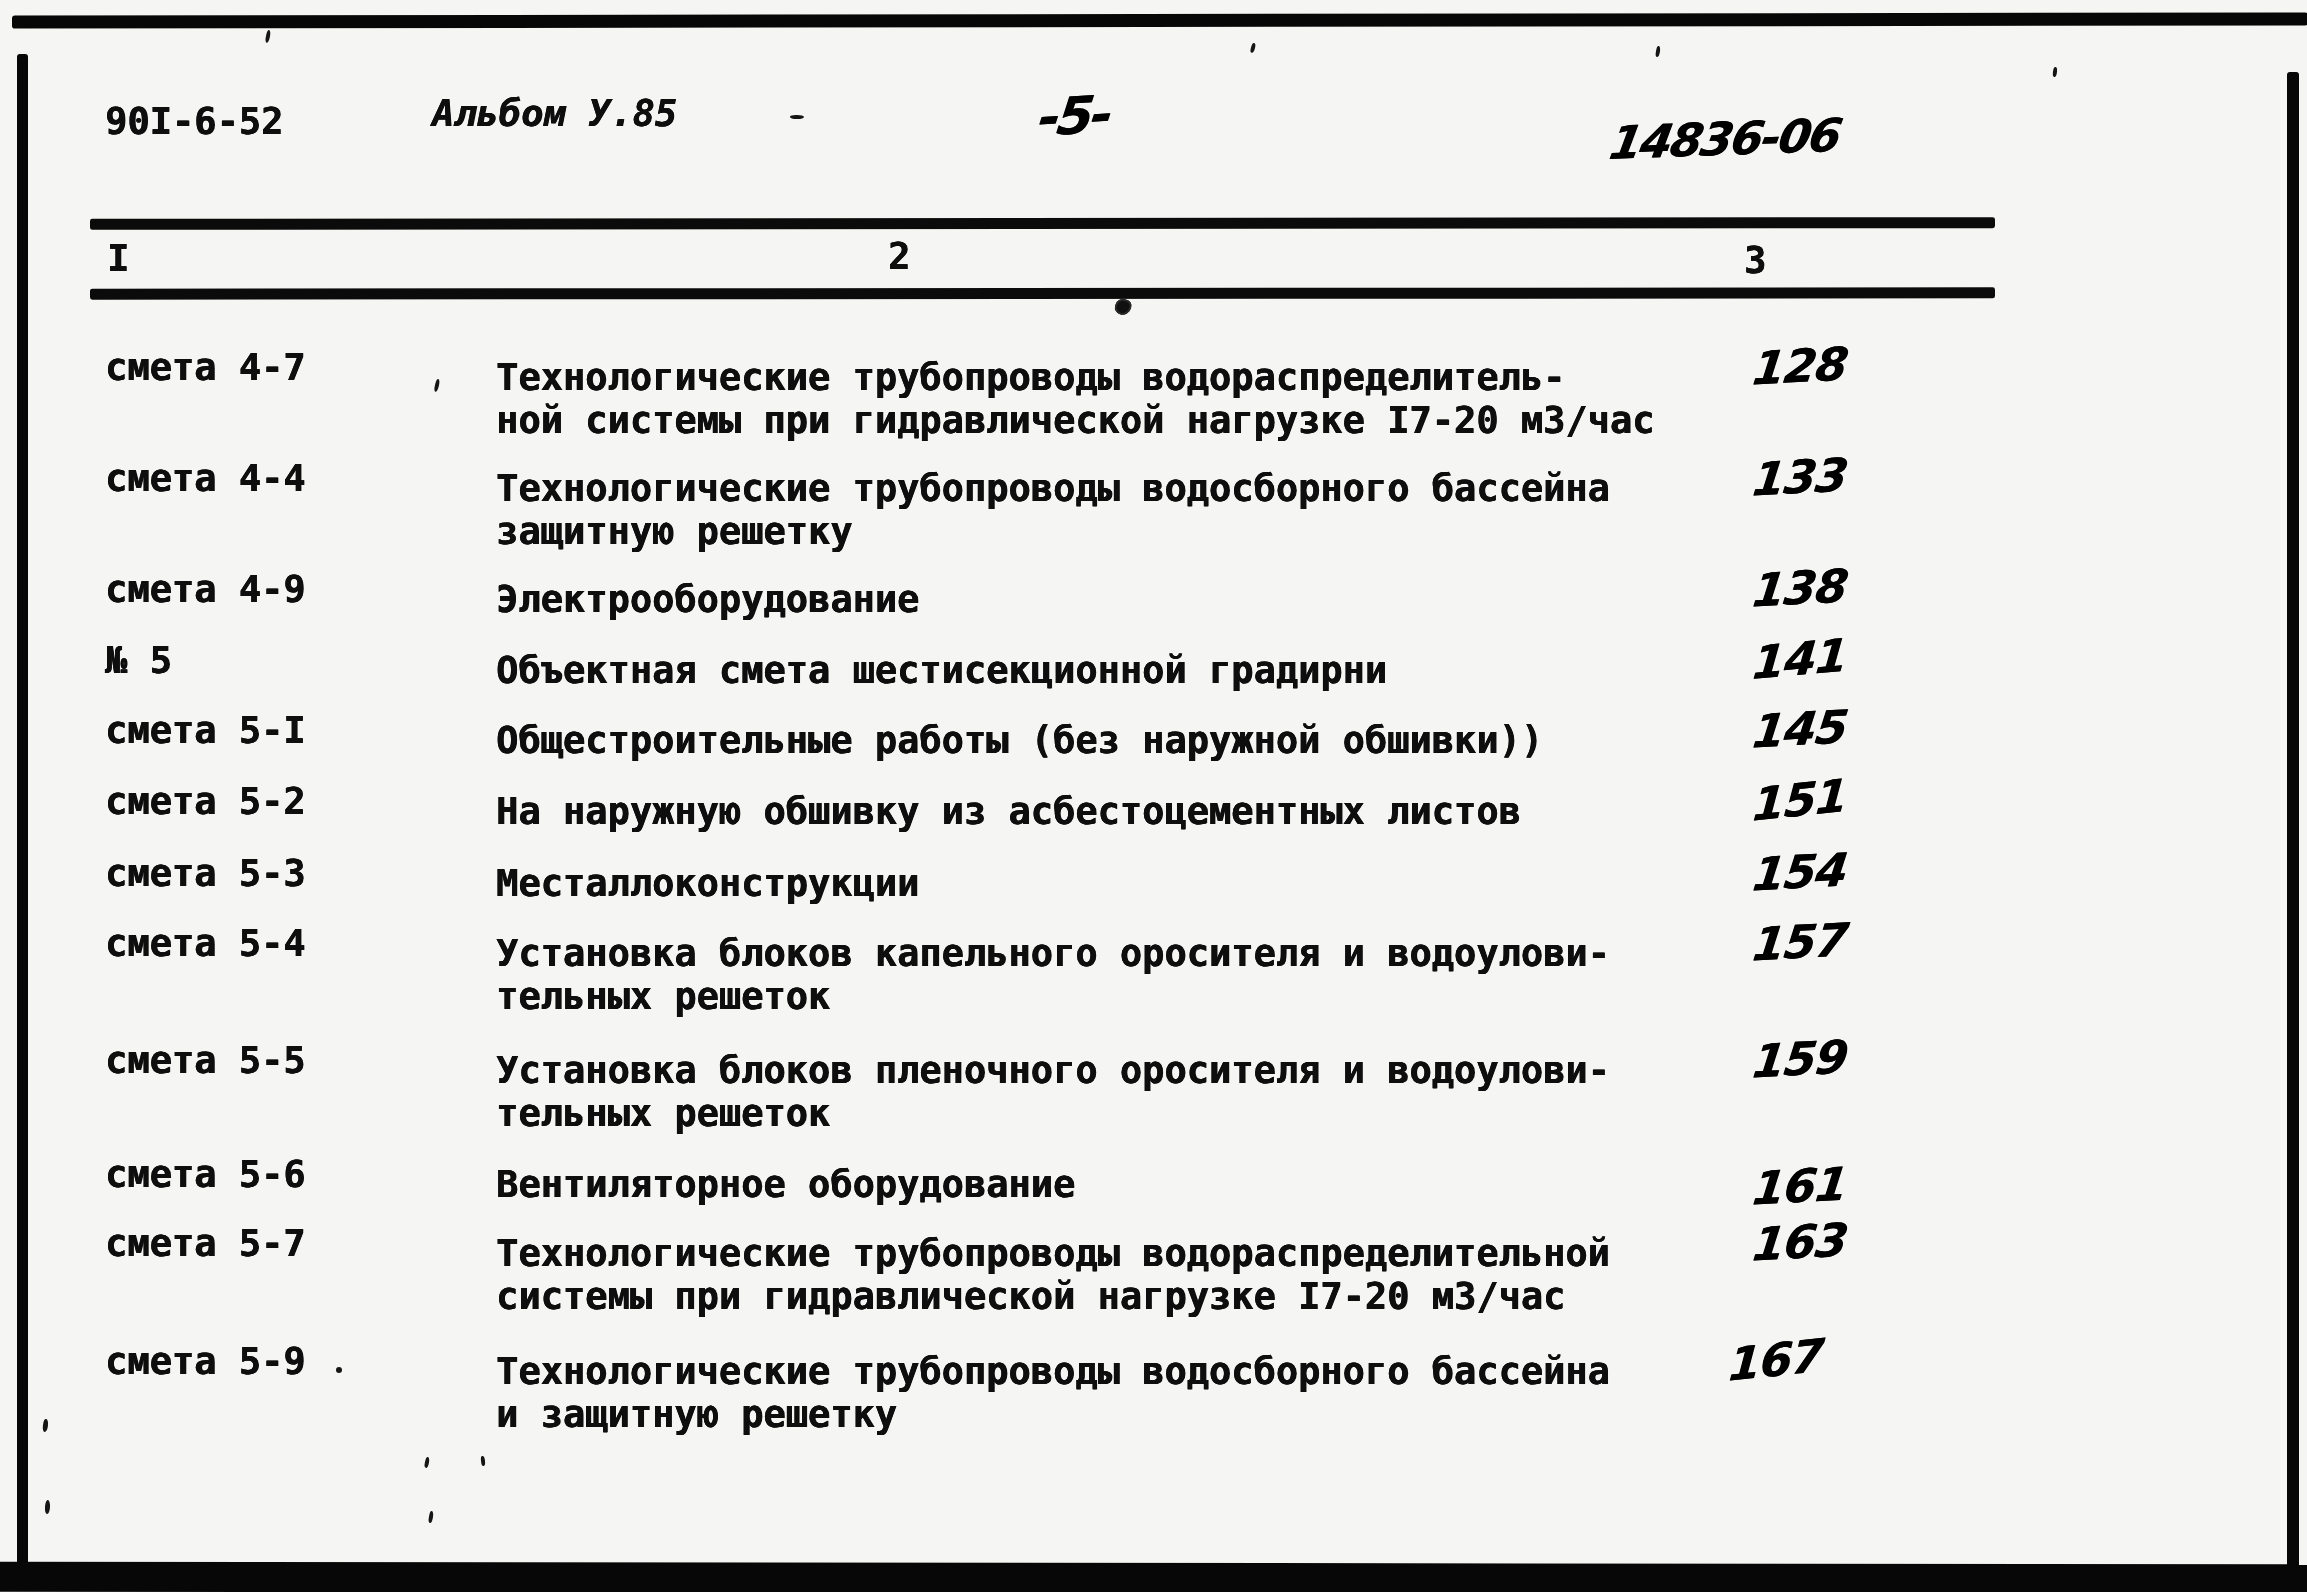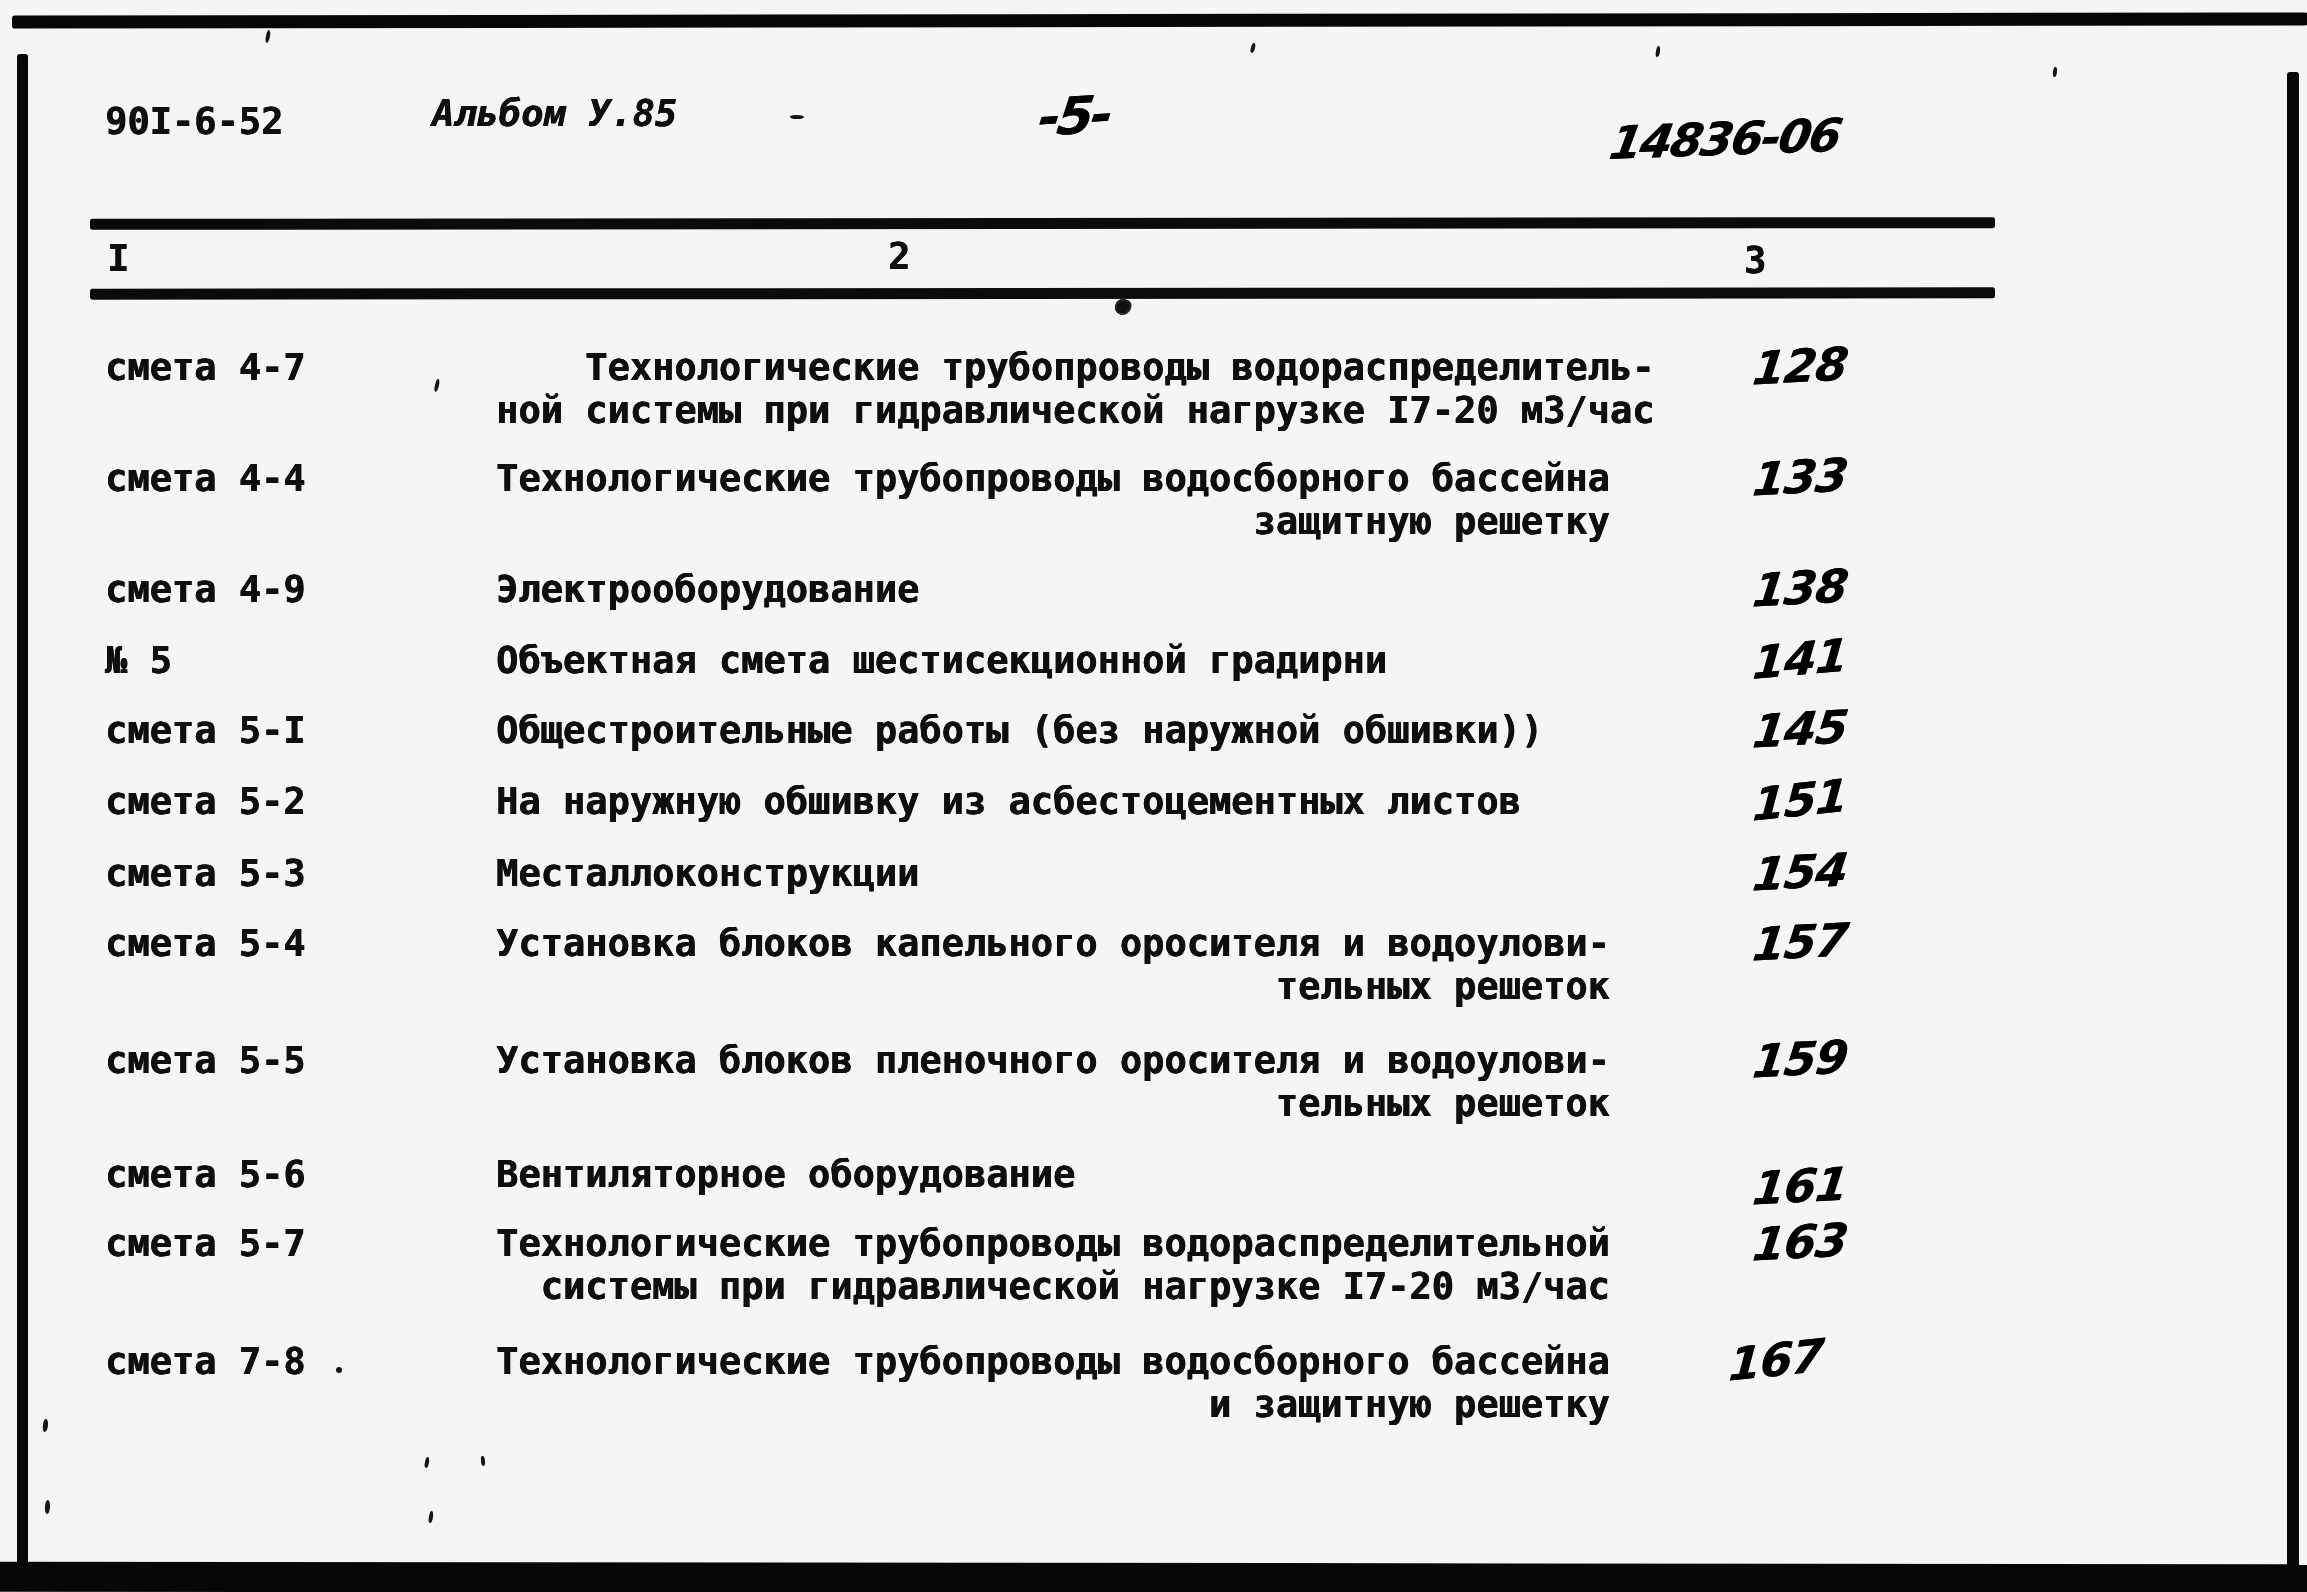--- a/index.html
+++ b/index.html
@@ -47,21 +47,21 @@
   .rule-1{top:218px;transform:rotate(-0.05deg);}
   .rule-2{top:288px;transform:rotate(-0.04deg);}
   
   .colhead{position:absolute;}
   .col-1{left:107px;top:237px;}
   .col-2{left:888px;top:235px;}
   .col-3{left:1744px;top:239px;}
   
   .row{position:absolute;left:0;width:2307px;height:0;}
   .cell-item{position:absolute;left:105px;top:0;}
-  .cell-desc{position:absolute;left:496px;top:0;text-align:right;}
+  .cell-desc{position:absolute;left:496px;top:10px;}
   .cell-page{position:absolute;left:1718px;top:-6.7px;width:164px;text-align:center;font-size:46px;letter-spacing:-1px;}
   .r1{top:346px;}  .r2{top:457px;}  .r3{top:568px;} .r4{top:639px;}
   .r5{top:709px;} .r6{top:780px;} .r7{top:852px;} .r8{top:922px;}
   .r9{top:1039px;} .r10{top:1153px;}.r11{top:1222px;}.r12{top:1340px;}
   .r4 .cell-page{transform:skewX(-10deg) rotate(-5deg);}
   .r6 .cell-page{transform:skewX(-10deg) rotate(-6deg);}
   .r10 .cell-page{top:5.8px;}
   .r12 .cell-page{left:1694px;transform:skewX(-10deg) rotate(-6deg);}
   
   .speck{position:absolute;background:#151515;border-radius:45% 55% 50% 50%;}
@@ -157,21 +157,21 @@
     <span class="typed cell-desc">Вентиляторное оборудование</span>
     <span class="hand cell-page">161</span>
   </div>
   <div class="row r11">
     <span class="typed cell-item">смета 5-7</span>
     <span class="typed cell-desc">Технологические трубопроводы водораспределительной
 системы при гидравлической нагрузке I7-20 м3/час</span>
     <span class="hand cell-page">163</span>
   </div>
   <div class="row r12">
-    <span class="typed cell-item">смета 7-8</span>
+    <span class="typed cell-item">смета 5-9</span>
     <span class="typed cell-desc">Технологические трубопроводы водосборного бассейна
 и защитную решетку</span>
     <span class="hand cell-page">167</span>
   </div>
 
   <div class="speck sp1"></div>
   <div class="speck sp2"></div>
   <div class="speck sp3"></div>
   <div class="speck sp4"></div>
   <div class="speck sp5"></div>

